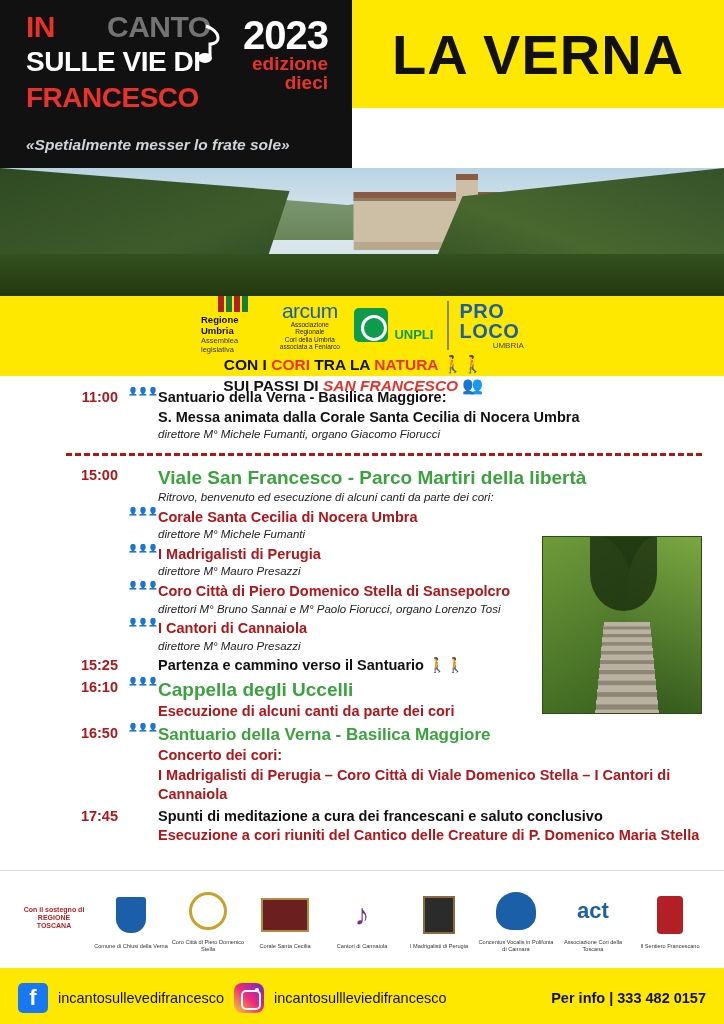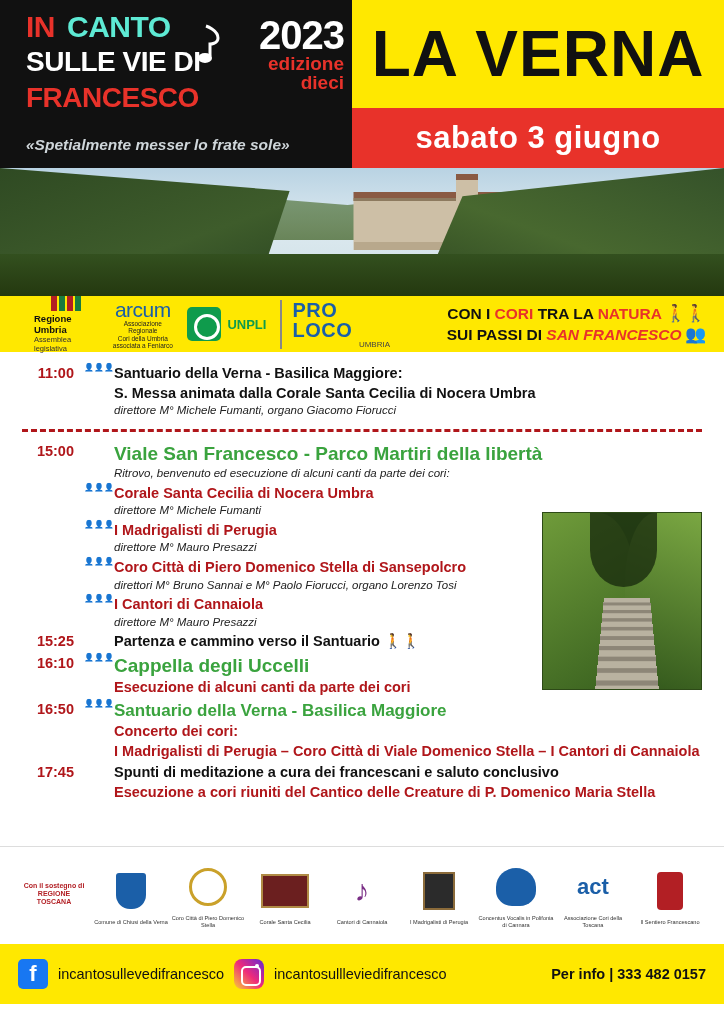--- a/index.html
+++ b/index.html
@@ -11,42 +11,42 @@
     overflow:hidden;
   }
   .poster { width:724px; height:1024px; position:relative; background:#fff; }
 
   
   .header { display:flex; height:168px; }
   .header-left {
     width:352px; background:#111111; color:#fff;
     position:relative; padding:12px 0 0 26px;
   }
-  .hl-line1 { display:flex; align-items:flex-end; gap:12px; }
+  .hl-line1 { display:flex; align-items:flex-end; gap:21px; }
   .t-in { font-size:30px; font-weight:bold; color:#e8322a; letter-spacing:-0.5px; line-height:1; }
-  .t-canto { font-size:30px; font-weight:bold; color:#5eead4; letter-spacing:-0.5px; line-height:1; }
+  .t-canto { font-size:30px; font-weight:bold; color:#737373; letter-spacing:-0.5px; line-height:1;margin-left:31px; }
   .hl-line2 { font-size:28px; font-weight:bold; color:#ffffff; letter-spacing:-0.5px; line-height:1.15; margin-top:4px;}
   .hl-line3 { font-size:28px; font-weight:bold; color:#e8322a; letter-spacing:-0.5px; line-height:1.15; margin-top:4px;}
   .year {
-    position:absolute; right:8px; top:16px; text-align:right;
+    position:absolute; right:24px; top:16px; text-align:right;
   }
   .year-num { font-size:40px; font-weight:bold; color:#ffffff; line-height:0.95; letter-spacing:-1px;}
   .year-ed { font-size:19px; font-weight:bold; color:#e8322a; line-height:1.0; }
   .note-icon { position:absolute; left:196px; top:22px; width:26px; height:44px; }
   .quote {
     position:absolute; left:26px; bottom:14px;
     font-size:15.5px; font-style:italic; font-weight:bold; color:#cfd6da;
   }
   .header-right { width:372px; display:flex; flex-direction:column; }
   .hr-yellow {
     background:#ffe800; height:108px; display:flex;
     align-items:center; justify-content:center;
   }
   .hr-yellow .lv {
-    font-size:64px; font-weight:bold; color:#111; letter-spacing:1px;
+    font-size:56px; font-weight:bold; color:#111; letter-spacing:1px;
   }
   .hr-red {
     background:#e8322a; flex:1; display:flex; align-items:center; justify-content:center;
   }
   .hr-red .dt { font-size:31px; font-weight:bold; color:#ffffff; letter-spacing:0.5px; }
 
   
   .photo { height:128px; position:relative; overflow:hidden;
     background:linear-gradient(#9fc0d8,#cfe0ea); }
   .sky { position:absolute; inset:0; background:linear-gradient(#b9d3e3 0%, #dce9f0 45%, #cfe0e4 100%); }
@@ -64,50 +64,50 @@
   .mon-roof { position:absolute; left:52%; top:24px; width:150px; height:9px;
     background:#8a5a43; transform:translateX(-15%); }
   .tower { position:absolute; left:63%; top:6px; width:22px; height:76px;
     background:#cdbfa6; border-top:6px solid #8a5a43; }
   .cliff { position:absolute; left:6%; top:26px; width:110px; height:70px;
     background:linear-gradient(#b9b2a4,#8e8778); clip-path:polygon(0 20%,30% 0,70% 10%,100% 35%,92% 100%,8% 100%); }
   .cliff-b { position:absolute; left:18%; top:52px; width:90px; height:50px;
     background:linear-gradient(#a8a293,#7d7668); clip-path:polygon(0 30%,40% 0,100% 25%,88% 100%,10% 100%); }
 
   
-  .sponsorbar { height:56px; background:#ffe800; display:flex; align-items:center; }
+  .sponsorbar { height:80px; background:#ffe800; display:flex; align-items:center;flex-direction:column; }
   .sb-left { width:390px; display:flex; align-items:center; gap:14px; padding-left:34px; }
   .logo-box { display:flex; flex-direction:column; align-items:center; justify-content:center; }
   .lg-regione-title { font-size:9.5px; font-weight:bold; color:#111; }
   .lg-regione-sub { font-size:7.5px; color:#333; }
   .lg-bars { display:flex; gap:2px; margin-bottom:2px; }
   .lg-bars i { display:block; width:6px; height:16px; background:#b21f24; }
   .lg-bars i:nth-child(2){ background:#1a7b3f;}
   .lg-bars i:nth-child(3){ background:#b21f24;}
   .lg-bars i:nth-child(4){ background:#1a7b3f;}
   .arcum { text-align:center; }
   .arcum-name { font-size:21px; font-weight:normal; color:#1b5fa8; letter-spacing:-0.5px; line-height:1; }
   .arcum-sub { font-size:6.5px; color:#222; line-height:1.15; }
-  .unpli { display:flex; align-items:center; gap:6px; }
+  .unpli { display:flex; align-items:flex-end; gap:6px; }
   .unpli-badge { width:34px; height:34px; background:#0f9b4c; border-radius:5px; position:relative;}
   .unpli-badge:after{ content:""; position:absolute; left:7px; top:7px; width:20px; height:20px;
     border:3px solid #fff; border-radius:50%;}
   .unpli-txt { font-size:13px; font-weight:bold; color:#0f9b4c; }
   .proloco { border-left:2px solid #888; padding-left:10px; }
   .proloco-t { font-size:20px; font-weight:bold; color:#1b5fa8; letter-spacing:0.5px; line-height:1;}
-  .proloco-s { font-size:8px; color:#444; text-align:right; }
+  .proloco-s { font-size:8px; color:#444; text-align:center; }
   .sb-right { flex:1; padding-right:18px; }
   .sb-r1 { font-size:15.5px; font-weight:bold; color:#111; text-align:right; }
   .sb-r1 .hl { color:#e8322a; }
   .sb-r2 { font-size:15.5px; font-weight:bold; color:#111; text-align:right; }
   .sb-r2 .hl { color:#e8322a;font-style:italic; }
   .walkers { display:inline-block; color:#111; font-size:17px; letter-spacing:-1px; }
 
   
-  .program { position:relative; padding:12px 22px 0 22px; height:494px; }
+  .program { position:relative; padding:12px 22px 0 22px; height:494px;margin-left:44px; }
   .row { display:flex; margin-bottom:2px; }
   .time { width:62px; flex:0 0 62px; font-size:14.5px; font-weight:bold; color:#b0161a; text-align:right; padding-right:10px; padding-top:1px;}
   .chorus-ic { width:30px; flex:0 0 30px; text-align:center; font-size:12px; color:#b0161a; line-height:1.1; }
   .body { flex:1; }
   .l-dark { font-size:14.5px; font-weight:bold; color:#111; line-height:1.35; }
   .l-italic { font-size:11.5px; font-style:italic; color:#222; line-height:1.35; }
   .l-green { font-size:19px; font-weight:bold; color:#3aa33e; line-height:1.3; }
   .l-green-sm { font-size:17px; font-weight:bold; color:#3aa33e; line-height:1.3; }
   .l-red { font-size:14.5px; font-weight:bold; color:#b0161a; line-height:1.35; }
   .divider { border-top:3px dashed #b0161a; margin:10px 0 10px 0; }
@@ -180,23 +180,20 @@
         <div class="year-num">2023</div>
         <div class="year-ed" style="white-space:pre-line">edizione
 dieci</div>
       </div>
       <div class="quote">«Spetialmente messer lo frate sole»</div>
     </div>
     <div class="header-right">
       <div class="hr-yellow">
         <span class="lv">LA VERNA</span>
       </div>
-      <div class="hr-red">
-        <span class="dt">sabato 3 giugno</span>
-      </div>
     </div>
   </div>
 
   <div class="photo">
     <div class="sky"></div>
     <div class="ridge-far"></div>
     <div class="mon-roof"></div>
     <div class="monastery"></div>
     <div class="tower"></div>
     <div class="cliff"></div>

